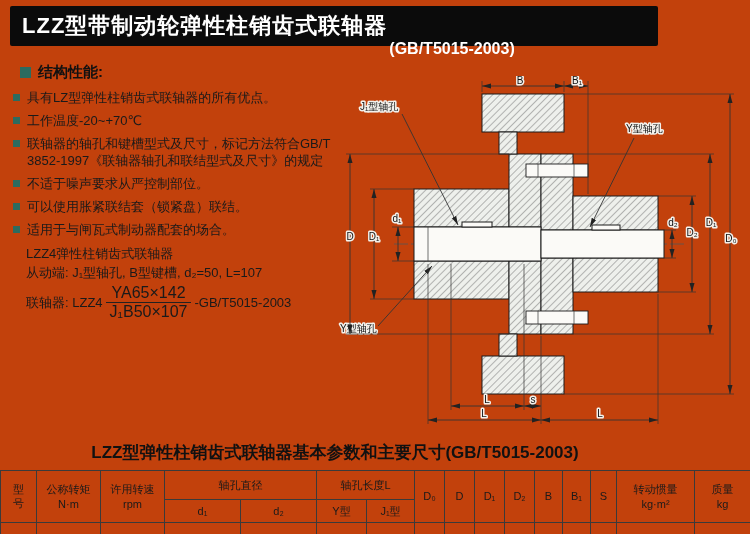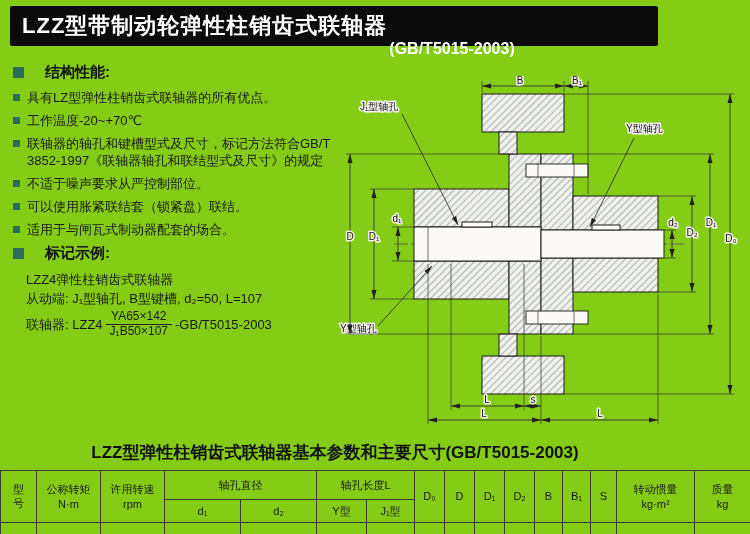--- a/index.html
+++ b/index.html
@@ -1,40 +1,40 @@
 <!DOCTYPE html>
 <html><head>
 <meta charset="utf-8">
 <style>
   * { margin:0; padding:0; box-sizing:border-box; }
   html,body { background:#9a9a9a; }
   .page{
     position:relative; width:750px; height:534px; overflow:hidden;
-    background:#84cc16; color:#1a1a1a;
+    background:#c2410c; color:#1a1a1a;
     font-family:"Liberation Sans","DejaVu Sans",sans-serif;
   }
   
   .title-bar{
     position:absolute; left:10px; top:6px; width:648px; height:40px;
     background:#0b0b0b; color:#fff; border-radius:2px;
     display:flex; align-items:center; padding:0 12px; white-space:nowrap;
   }
   .title-main{ font-size:22px; font-weight:bold; letter-spacing:1px; }
   .title-std{ font-size:16px; font-weight:bold; margin-left:2px;margin-top:45px; }
   
   .left-col{ position:absolute; left:12px; top:60px; width:328px; }
-  .sec-header{ display:flex; align-items:center; gap:21px; font-size:15px; font-weight:bold; margin:3px 1px 7px; color:#111;}
+  .sec-header{ display:flex; align-items:center; gap:7px; font-size:15px; font-weight:bold; margin:3px 8px 7px; color:#111;}
   .sec-square{ width:11px; height:11px; background:#2c6b5f; flex:0 0 auto; }
   .bullets{ list-style:none; }
   .bullets li{ position:relative; padding-left:15px; font-size:13px; line-height:17px; margin-bottom:6px; }
   .b-sq{ position:absolute; left:1px; top:5px; width:7px; height:7px; background:#2c6b5f; }
   .mark-block{ padding-left:14px; }
   .mark-line{ font-size:13px; line-height:19px; }
   .mark-formula{ display:flex; align-items:center; gap:3px; margin-top:2px; }
-  .frac{ display:inline-block; text-align:center; font-size:12px; line-height:1.15; }
+  .frac{ display:inline-block; text-align:center; font-size:16px; line-height:1.15; }
   .frac .num{ display:block; border-bottom:1px solid #222; padding:0 4px; }
   .frac .den{ display:block; padding:0 4px; }
   
   .drawing{ position:absolute; left:334px; top:76px; width:414px; height:356px; }
   .drawing svg text{
     font-size:10px; fill:#111;
     font-family:"Liberation Sans","DejaVu Sans",sans-serif;
     paint-order:stroke; stroke:#f3f1ec; stroke-width:3px; stroke-linejoin:round;
   }
   .part{ fill:url(#hatch); stroke:#1a1a1a; stroke-width:1; }
@@ -72,24 +72,20 @@
 
     <ul class="bullets">
       <li><span class="b-sq"></span><span>具有LZ型弹性柱销齿式联轴器的所有优点。</span></li>
       <li><span class="b-sq"></span><span>工作温度-20~+70℃</span></li>
       <li><span class="b-sq"></span><span>联轴器的轴孔和键槽型式及尺寸，标记方法符合GB/T 3852-1997《联轴器轴孔和联结型式及尺寸》的规定</span></li>
       <li><span class="b-sq"></span><span>不适于噪声要求从严控制部位。</span></li>
       <li><span class="b-sq"></span><span>可以使用胀紧联结套（锁紧盘）联结。</span></li>
       <li><span class="b-sq"></span><span>适用于与闸瓦式制动器配套的场合。</span></li>
     </ul>
 
-    <div class="sec-header">
-      <span class="sec-square"></span>
-      <span>标记示例:</span>
-    </div>
 
     <div class="mark-block">
       <div class="mark-line">LZZ4弹性柱销齿式联轴器</div>
       <div class="mark-line">从动端: J₁型轴孔, B型键槽, d₂=50, L=107</div>
       <div class="mark-line mark-formula">
         <span>联轴器: LZZ4</span>
         <span class="frac">
           <span class="num">YA65×142</span>
           <span class="den">J₁B50×107</span>
         </span>

